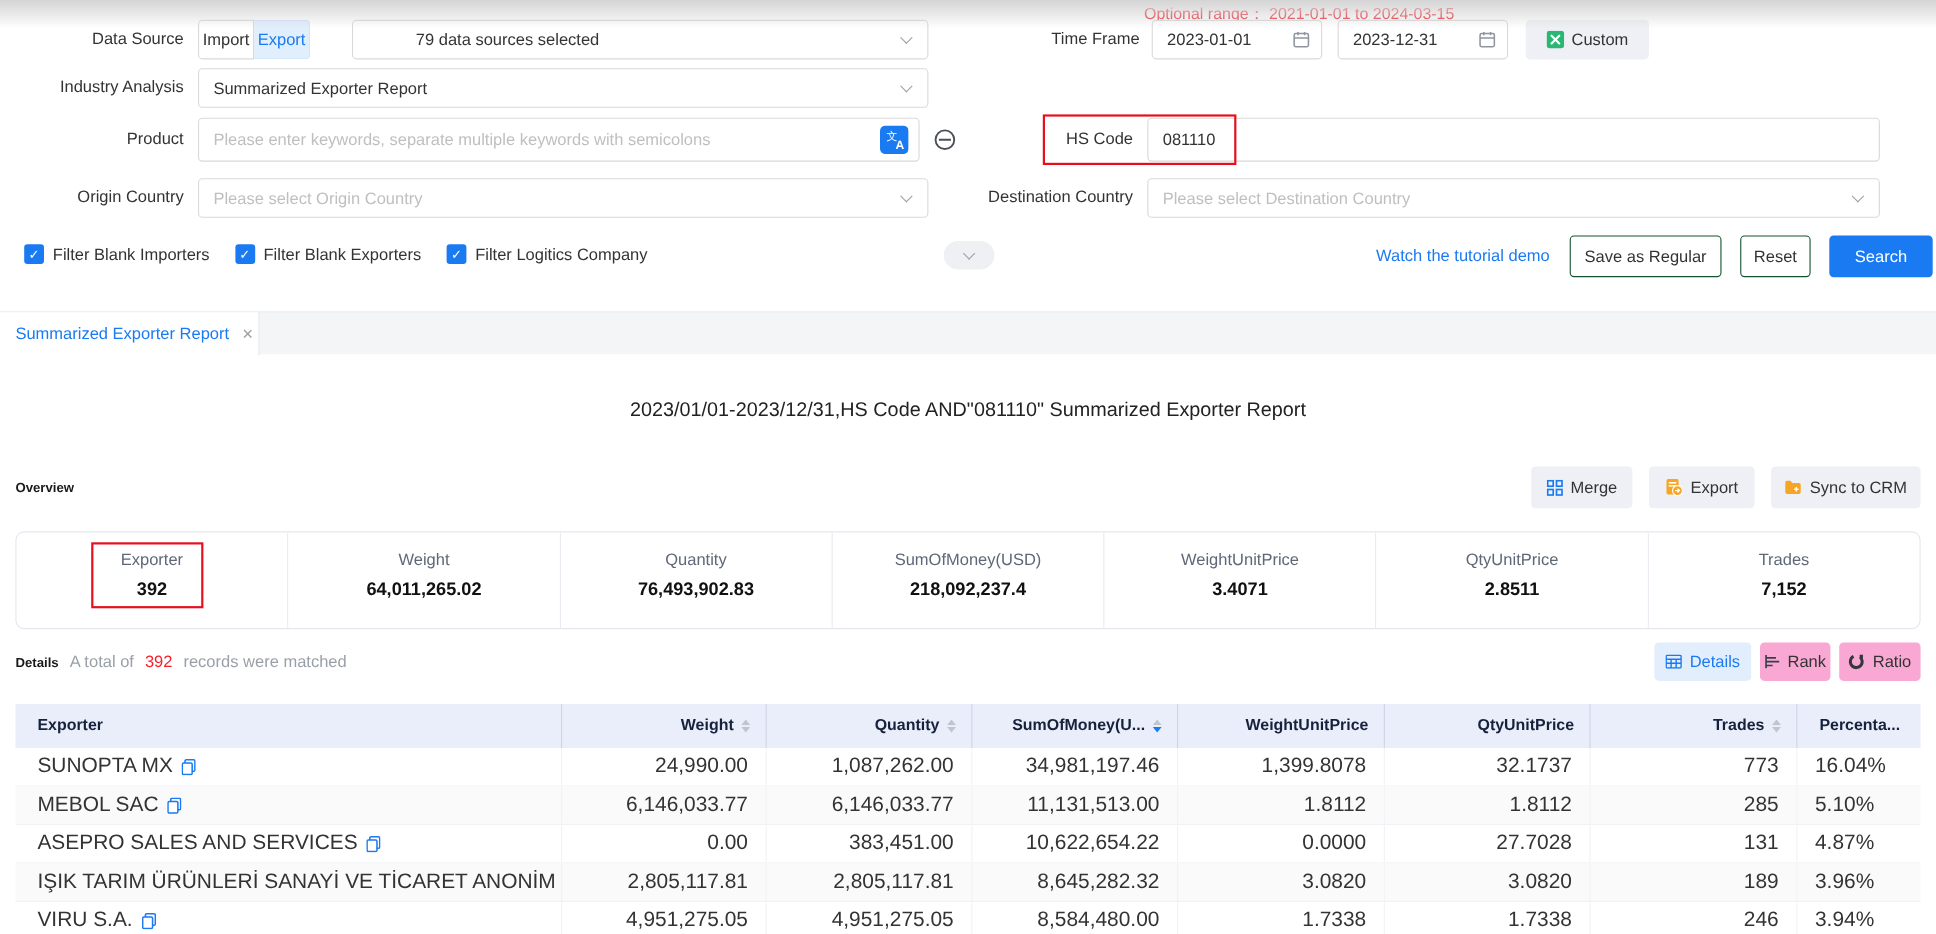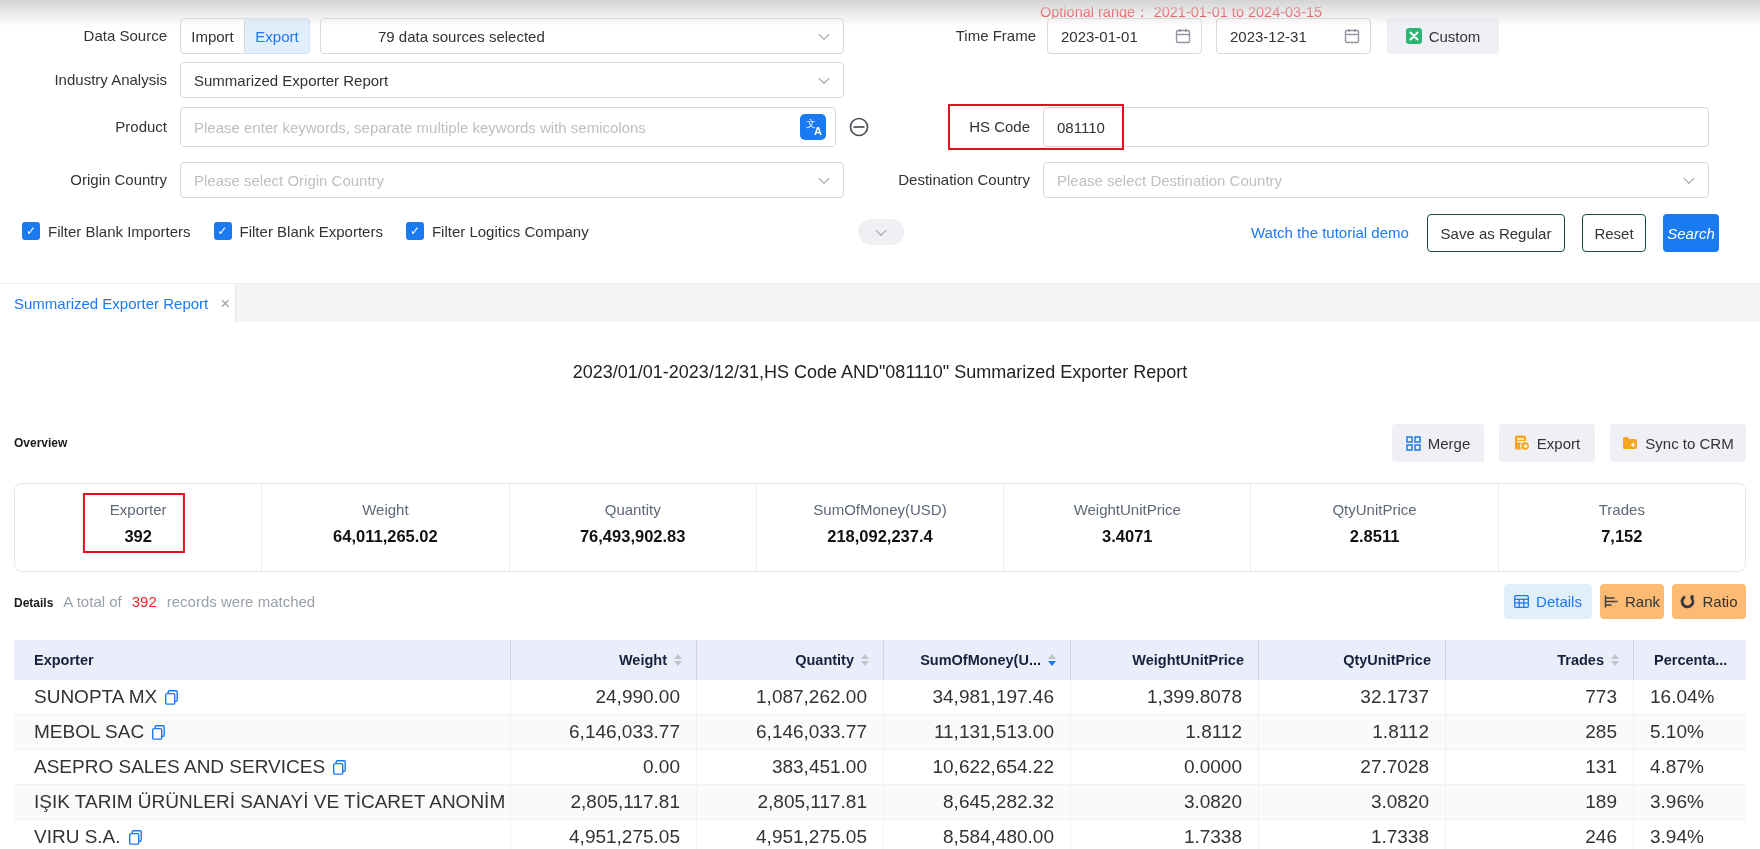--- a/index.html
+++ b/index.html
@@ -19,21 +19,21 @@
   .page{position:absolute;inset:0;}
   .top-shade{position:absolute;top:0;left:0;right:0;height:26px;background:linear-gradient(#d4d4d4,rgba(255,255,255,0));pointer-events:none;z-index:4;}
 
   
   .lbl{position:absolute;text-align:right;color:#333;}
   .ctl{position:absolute;border:1px solid #d9d9d9;border-radius:4px;background:#fff;display:flex;align-items:center;}
   .ctl .val{padding-left:13px;color:#333;white-space:nowrap;}
   .ctl .ph{padding-left:13px;color:#bfbfbf;white-space:nowrap;}
   .chev{position:absolute;right:15px;top:50%;width:8px;height:8px;border-right:1.6px solid #9aa0a6;border-bottom:1.6px solid #9aa0a6;transform:translateY(-70%) rotate(45deg);}
   .seg{position:absolute;display:flex;height:36px;}
-  .seg .opt{width:65px;display:flex;align-items:center;justify-content:center;font-size:15px;}
+  .seg .opt{width:51px;display:flex;align-items:center;justify-content:center;font-size:15px;}
   .seg .opt.plain{border:1px solid #d9d9d9;border-radius:4px 0 0 4px;background:#fff;color:#333;}
   .seg .opt.active{border:1px solid #cfe3fb;border-left:none;border-radius:0 4px 4px 0;background:#e1eefc;color:var(--accent);}
   .date{justify-content:space-between;padding-right:10px;}
   .gray-btn{position:absolute;display:flex;align-items:center;justify-content:center;gap:7px;background:var(--btn-gray-bg);border-radius:4px;border:none;font-size:15px;color:#333;cursor:pointer;}
   .optional-range{position:absolute;left:1040px;top:3px;color:var(--red);font-size:14.5px;white-space:nowrap;}
   input.text-input{position:absolute;border:1px solid #d9d9d9;border-radius:4px;font-family:inherit;font-size:15px;color:#333;padding:0 40px 0 13px;outline:none;}
   input.text-input::placeholder{color:#bfbfbf;}
   .icon-in-input{position:absolute;z-index:2;}
   .red-box{position:absolute;border:2px solid var(--annotation-red);pointer-events:none;z-index:3;}
   .chk-row{position:absolute;left:22px;top:222px;display:flex;gap:23px;align-items:center;}
@@ -59,21 +59,21 @@
   .stats{position:absolute;left:14px;top:483px;width:1732px;height:89px;border:1px solid #e4e7ed;border-radius:8px;display:flex;background:#fff;}
   .stat{flex:1;position:relative;display:flex;flex-direction:column;align-items:center;padding-top:17px;}
   .stat + .stat{border-left:1px solid #e8ebf0;}
   .stat-label{font-size:15px;color:#5f6877;}
   .stat-value{margin-top:9px;font-size:16.5px;font-weight:bold;color:#111;}
   .red-frame{display:none;position:absolute;left:50%;top:9px;transform:translateX(-54%);width:102px;height:60px;border:2px solid var(--annotation-red);pointer-events:none;}
   .stat.highlight .red-frame{display:block;}
   .details-line{position:absolute;left:14px;top:593px;display:flex;align-items:baseline;gap:10px;}
   .details-line .muted{color:#9aa0a8;font-size:15px;}
   .details-line .count{color:var(--red);font-size:15px;}
-  .viewbtn{position:absolute;top:584px;height:35px;display:flex;align-items:center;justify-content:center;gap:7px;border-radius:4px;font-size:15px;border:none;cursor:pointer;background:#fdba74;color:#333;}
+  .viewbtn{position:absolute;top:584px;height:35px;display:flex;align-items:center;justify-content:center;gap:7px;border-radius:4px;font-size:15px;border:none;cursor:pointer;background:#f9a8d4;color:#333;}
   .viewbtn.active{background:#e3eefc;color:var(--accent);}
 
   
   .table{position:absolute;left:14px;top:640px;width:1732px;}
   .tr{display:grid;grid-template-columns:497px 186px 187px 187px 188px 187px 188px minmax(0,1fr);}
   .thead{background:var(--table-header-bg);height:40px;}
   .th{display:flex;align-items:center;justify-content:flex-end;padding:0 14px;font-weight:bold;font-size:14.5px;color:#16213c;border-right:1px solid #ccd4e6;white-space:nowrap;overflow:hidden;}
   .thead .th:last-child{border-right:none;}
   .th.align-left{justify-content:flex-start;padding-left:20px;}
   .sort{display:none;flex-direction:column;gap:2px;margin-left:7px;}
@@ -182,21 +182,21 @@
         <span class="cbox">✓</span>
         <span>Filter Logitics Company</span>
       </label>
     </div>
   <div class="collapse-pill">
     <span class="chev"></span>
   </div>
   <span class="link">Watch the tutorial demo</span>
   <button class="btn ghost" style="left:1427px;width:138px;">Save as Regular</button>
   <button class="btn ghost" style="left:1582px;width:64px;">Reset</button>
-  <button class="btn primary" style="left:1663px;width:56px;font-style:italic;">Search</button>
+  <button class="btn primary" style="left:1663px;width:94px;">Search</button>
 
   <div class="tabbar">
     <div class="tab">
       <span class="tab-label">Summarized Exporter Report</span>
       <span class="close">×</span>
     </div>
   </div>
 
   <div class="report-title">2023/01/01-2023/12/31,HS Code AND"081110" Summarized Exporter Report</div>
 

